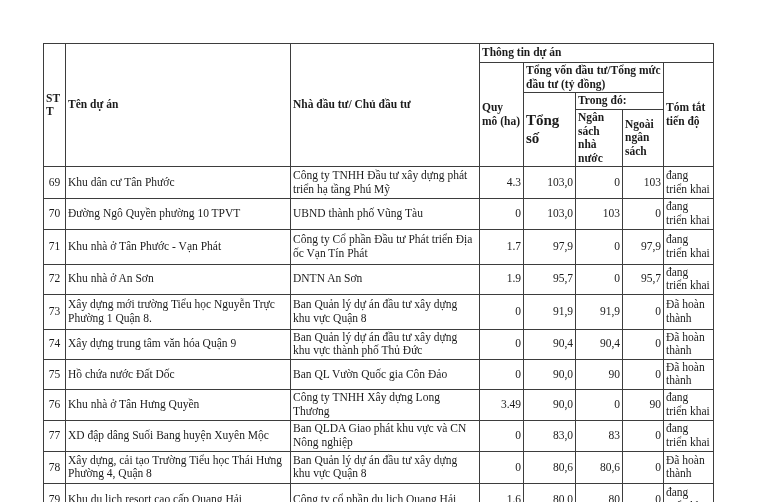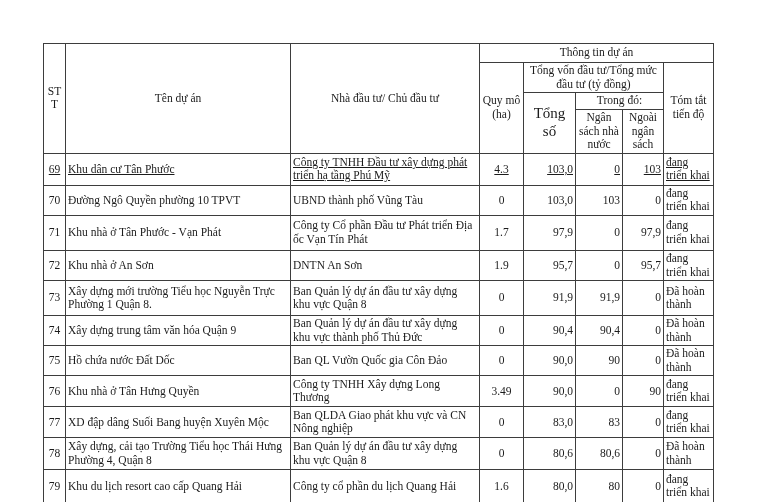--- a/index.html
+++ b/index.html
@@ -15,30 +15,30 @@
   }
   .doc-table td,.doc-table th{
     border:1px solid #3d3d3d;
     vertical-align:middle;
     padding:1px 2px;
     font-size:11.5px;
     line-height:1.18;
     overflow:hidden;
   }
   
-  th{font-weight:normal;text-align:center;}
+  th{font-weight:bold;text-align:left;}
   .h-big{font-size:14px;}
   .h-mid{font-size:12.5px;}
   .h-sml{font-size:9.5px;line-height:1.25;}
   .h-stt{font-size:12px;overflow-wrap:anywhere;padding:0;}
   
   .c-stt{text-align:center;font-size:11.5px;}
   .c-project{text-align:left;padding:2px 3px;}
   .c-investor{text-align:left;padding:2px 3px;}
-  .c-area{text-align:center;padding:2px 2px;}
+  .c-area{text-align:right;padding:2px 2px;}
   .c-num{text-align:right;padding:2px 2px 2px 1px;}
   .c-progress{text-align:left;font-size:11px;padding:1px 2px;}
 </style>
 </head>
 <body>
 
 <table class="doc-table">
   <colgroup>
     <col style="width:22px">
     <col style="width:225px">
@@ -64,21 +64,21 @@
     <tr style="height:17px">
       <th rowspan="2" class="h-sml" style="font-size:15px">Tổng số</th>
       <th colspan="2" class="h-sml">Trong đó:</th>
     </tr>
     <tr style="height:25px">
       <th class="h-sml">Ngân sách nhà nước</th>
       <th class="h-sml">Ngoài ngân sách</th>
     </tr>
   </thead>
   <tbody id="table-body">
-      <tr style="height: 32px; text-decoration: underline;">
+      <tr style="height: 32px;">
         <td class="c-stt">69</td>
         <td class="c-project">Khu dân cư Tân Phước</td>
         <td class="c-investor">Công ty TNHH Đầu tư xây dựng phát triển hạ tầng Phú Mỹ</td>
         <td class="c-area">4.3</td>
         <td class="c-num">103,0</td>
         <td class="c-num">0</td>
         <td class="c-num">103</td>
         <td class="c-progress">đang triển khai</td>
       </tr>
       <tr style="height: 28px;">

